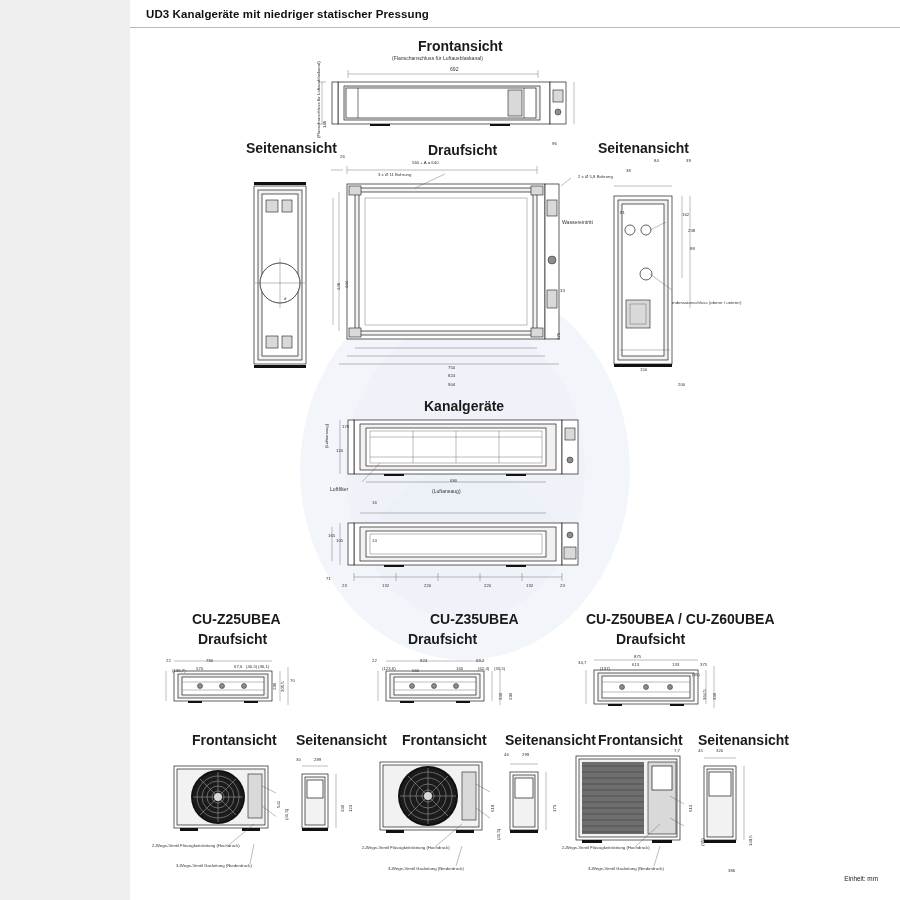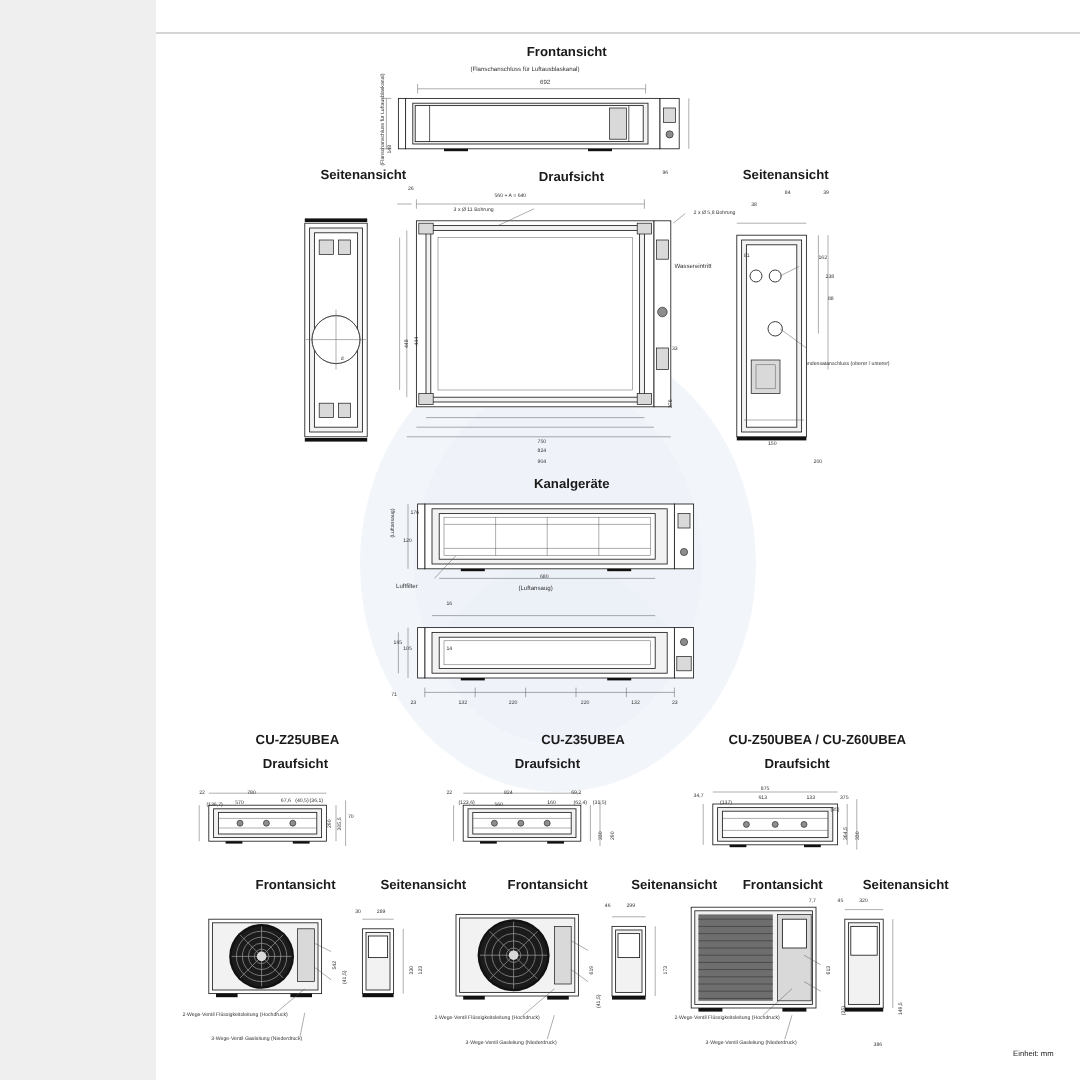--- a/index.html
+++ b/index.html
@@ -36,21 +36,21 @@
   
   .wm{
     position:absolute;left:255px;top:255px;width:420px;height:430px;
     opacity:.55;pointer-events:none;
   }
   .lbl{
     position:absolute;
     font-size:8.2px;color:#1a1a1a;
     white-space:nowrap;
   }
-  .lbl.b{font-weight:bold;font-size:11px;margin-left:21px;}
+  .lbl.b{font-weight:bold;font-size:14px;}
   .lbl.xt{font-size:5.1px;color:#333;}
   .lbl.xxt{font-size:4.3px;color:#333;}
   .lbl.rot{transform:rotate(-90deg);transform-origin:0 0;}
   .unit{
     position:absolute;right:22px;bottom:18px;
     font-size:6.4px;color:#222;
   }
   svg{display:block;}
   .dl{stroke:#1c1c1c;fill:none;stroke-width:.6;}
   .thin{stroke:#555;fill:none;stroke-width:.4;}
@@ -61,20 +61,21 @@
   .fillm{fill:#8d8d8d;stroke:#1c1c1c;stroke-width:.5;}
 </style>
 </head>
 <body>
 
 <div id="sheet">
 
   <div class="gutter"></div>
   <div class="page"></div>
 
+  <div class="title">UD3 Kanalgeräte mit niedriger statischer Pressung</div>
   <div class="rule"></div>
 
   <div class="wm">
     <svg width="420" height="430" viewBox="0 0 420 430">
       <ellipse cx="210" cy="215" rx="165" ry="190" fill="#e9eef7"></ellipse>
       <ellipse cx="210" cy="215" rx="120" ry="150" fill="#e2e9f5"></ellipse>
       <path d="M95 300 Q210 120 325 300 Q210 250 95 300 Z" fill="#dde6f3"></path>
     </svg>
   </div>
 

